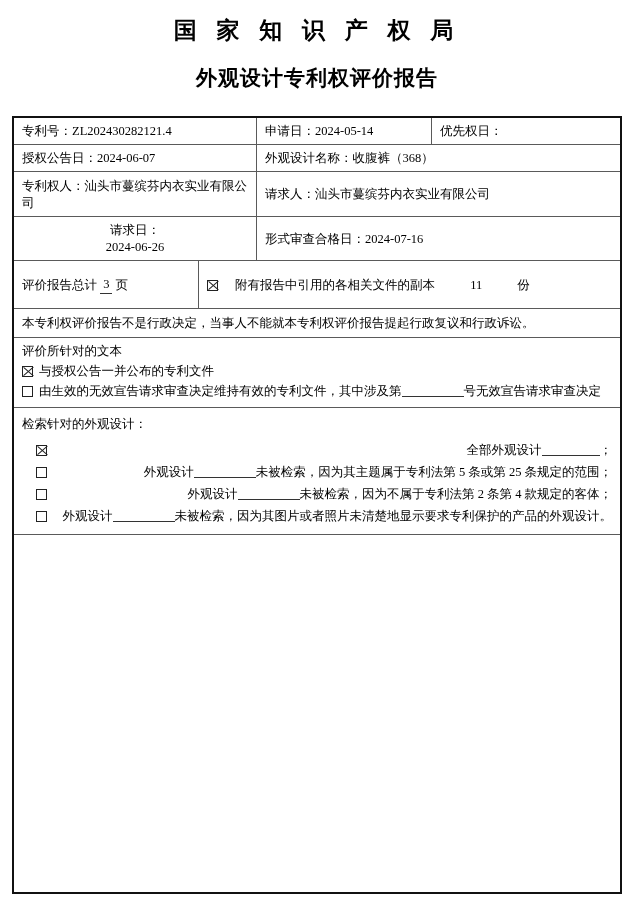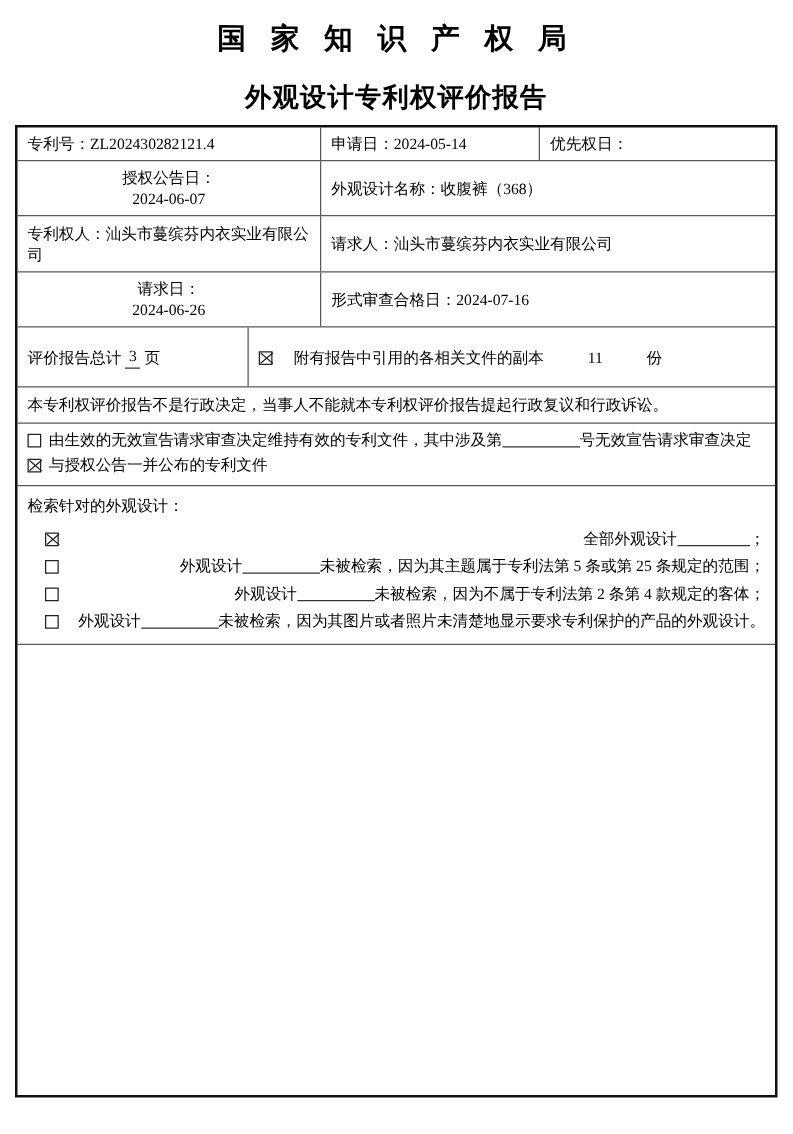--- a/index.html
+++ b/index.html
@@ -34,21 +34,21 @@
     letter-spacing: 1px;
     line-height: 32px;
     margin-top: 14px;
     font-family: "Liberation Serif", "DejaVu Serif", serif;
   }
 
   
   .doc-table {
     position: absolute;
     left: 12px;
-    top: 100px;
+    top: 116px;
     width: 610px;
     height: 778px;
     box-sizing: border-box;
     border: 2px solid #111111;
     background: #ffffff;
     font-size: 12.5px;
     line-height: 17px;
   }
 
   .row {
@@ -62,21 +62,21 @@
     padding: 5px 8px 4px 8px;
     display: flex;
     align-items: center;
   }
   .cell.divider { border-right: 1px solid #5a5a5a; }
 
   .c-patentno  { width: 243px; }
   .c-appdate   { width: 175px; }
   .c-priority  { width: 188px; }
 
-  .c-grantdate { width: 243px; flex-direction: column; }
+  .c-grantdate { width: 243px; }
   .c-designname{ width: 363px; }
 
   .c-holder    { width: 243px; min-height: 40px; align-items: flex-start; padding-top: 6px; }
   .c-requester { width: 363px; }
 
   .c-reqdate   { width: 243px; flex-direction: column; }
   .c-formal    { width: 363px; }
 
   .c-pagecount { width: 185px; }
   .c-copies    { width: 421px; gap: 16px; }
@@ -243,30 +243,31 @@
     </div>
   </div>
 
   <div class="row">
     <div class="cell fullwidth-cell">
       <span>本专利权评价报告不是行政决定，当事人不能就本专利权评价报告提起行政复议和行政诉讼。</span>
     </div>
   </div>
 
   <div class="block">
-
-    <div class="ck-line">
-      <span class="ck-box"></span>
-      <span class="ck-text"><span>由生效的无效宣告请求审查决定维持有效的专利文件，其中涉及第</span><span class="blank-ul"></span><span>号无效宣告请求审查决定</span></span>
-    </div>
+    <div class="block-title">评价所针对的文本</div>
 
     <div class="ck-line">
       <span class="ck-box checked"></span>
       <span class="ck-text">与授权公告一并公布的专利文件</span>
     </div>
+
+    <div class="ck-line">
+      <span class="ck-box"></span>
+      <span class="ck-text"><span>由生效的无效宣告请求审查决定维持有效的专利文件，其中涉及第</span><span class="blank-ul"></span><span>号无效宣告请求审查决定</span></span>
+    </div>
   </div>
 
   <div class="block search-block no-bottom">
     <div class="search-title">检索针对的外观设计：</div>
 
     <div class="ck-line indent">
       <span class="ck-box checked"></span>
       <span class="ck-text"><span>全部外观设计</span><span class="blank-ul short"></span><span>；</span></span>
     </div>
 

